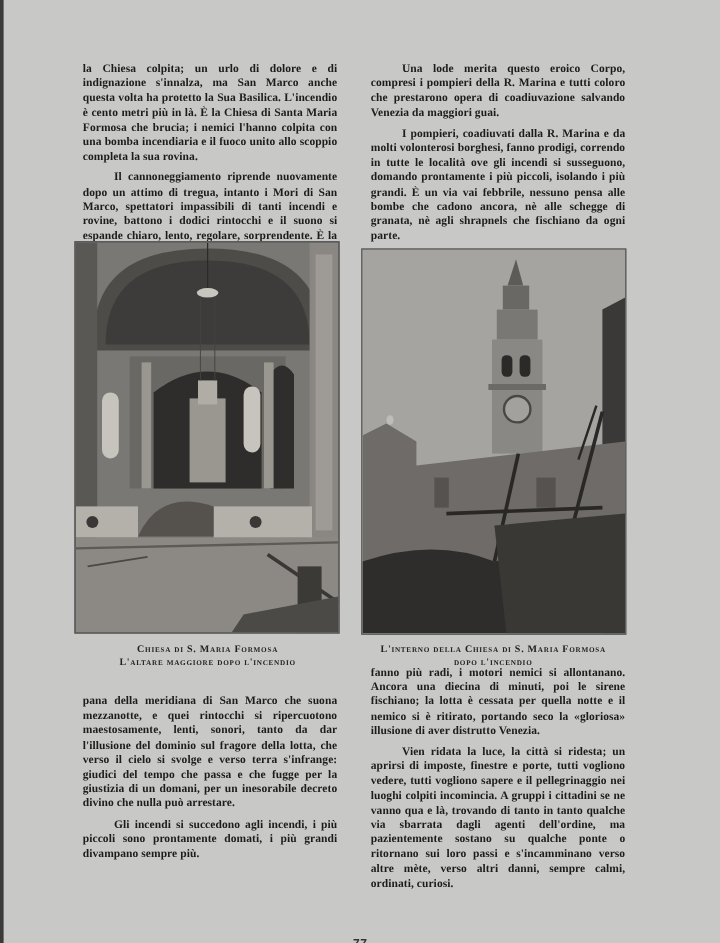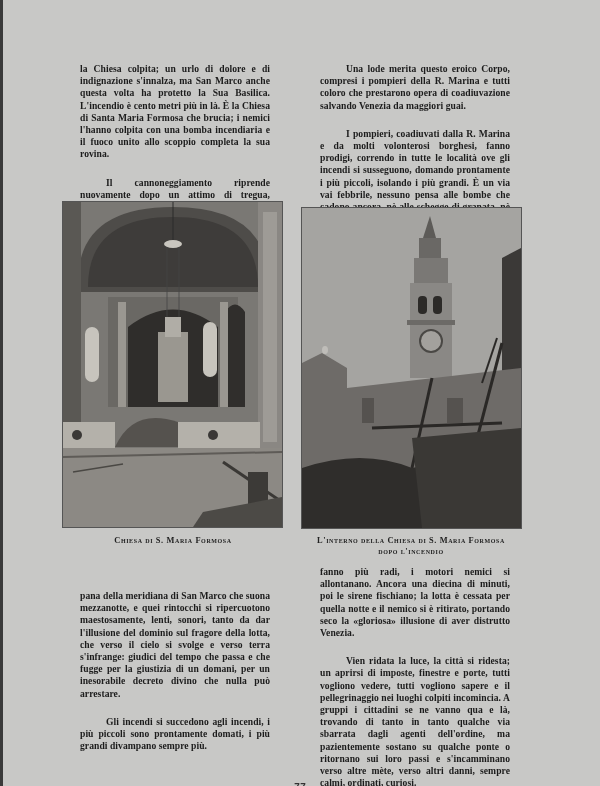--- a/index.html
+++ b/index.html
@@ -16,21 +16,21 @@
   }
   .col {
     position: absolute;
     width: 222px;
     font-size: 9.6px;
     line-height: 12.2px;
     text-align: justify;
     font-weight: bold;
     letter-spacing: 0.05px;
   }
-  .col p { margin: 16px; text-indent: 26px; }
+  .col p { margin: 5px; text-indent: 26px; }
   .col p.noindent { text-indent: 0; }
   #col-top-left { left: 64px; top: 47px; }
   #col-top-right { left: 304px; top: 47px; }
   #col-bottom-left { left: 64px; top: 574px; }
   #col-bottom-right { left: 304px; top: 550px; }
 
   .photo {
     position: absolute;
     border: 1px solid #555;
     overflow: hidden;
@@ -141,20 +141,21 @@
     <line x1="70" y1="220" x2="200" y2="215" stroke="#2a2826" stroke-width="3"></line>
     <line x1="195" y1="130" x2="180" y2="175" stroke="#2a2826" stroke-width="2"></line>
 
     <path d="M0 260 Q60 240 110 260 Q160 250 219 245 L219 320 L0 320 Z" fill="#2f2d2b"></path>
     <path d="M110 230 L219 220 L219 320 L120 320 Z" fill="#3a3835"></path>
   </svg>
 </div>
 
 <div class="caption" id="caption-left">
   <div>Chiesa di S. Maria Formosa</div>
+  <div>L'altare maggiore dopo l'incendio</div>
 </div>
 
 <div class="caption" id="caption-right">
   <div>L'interno della Chiesa di S. Maria Formosa</div>
   <div>dopo l'incendio</div>
 </div>
 
 <div class="col" id="col-bottom-left">
   <p class="noindent">pana della meridiana di San Marco che suona mezzanotte, e quei rintocchi si ripercuotono maestosamente, lenti, sonori, tanto da dar l'illusione del dominio sul fragore della lotta, che verso il cielo si svolge e verso terra s'infrange: giudici del tempo che passa e che fugge per la giustizia di un domani, per un inesorabile decreto divino che nulla può arrestare.</p>
   <p>Gli incendi si succedono agli incendi, i più piccoli sono prontamente domati, i più grandi divampano sempre più.</p>

